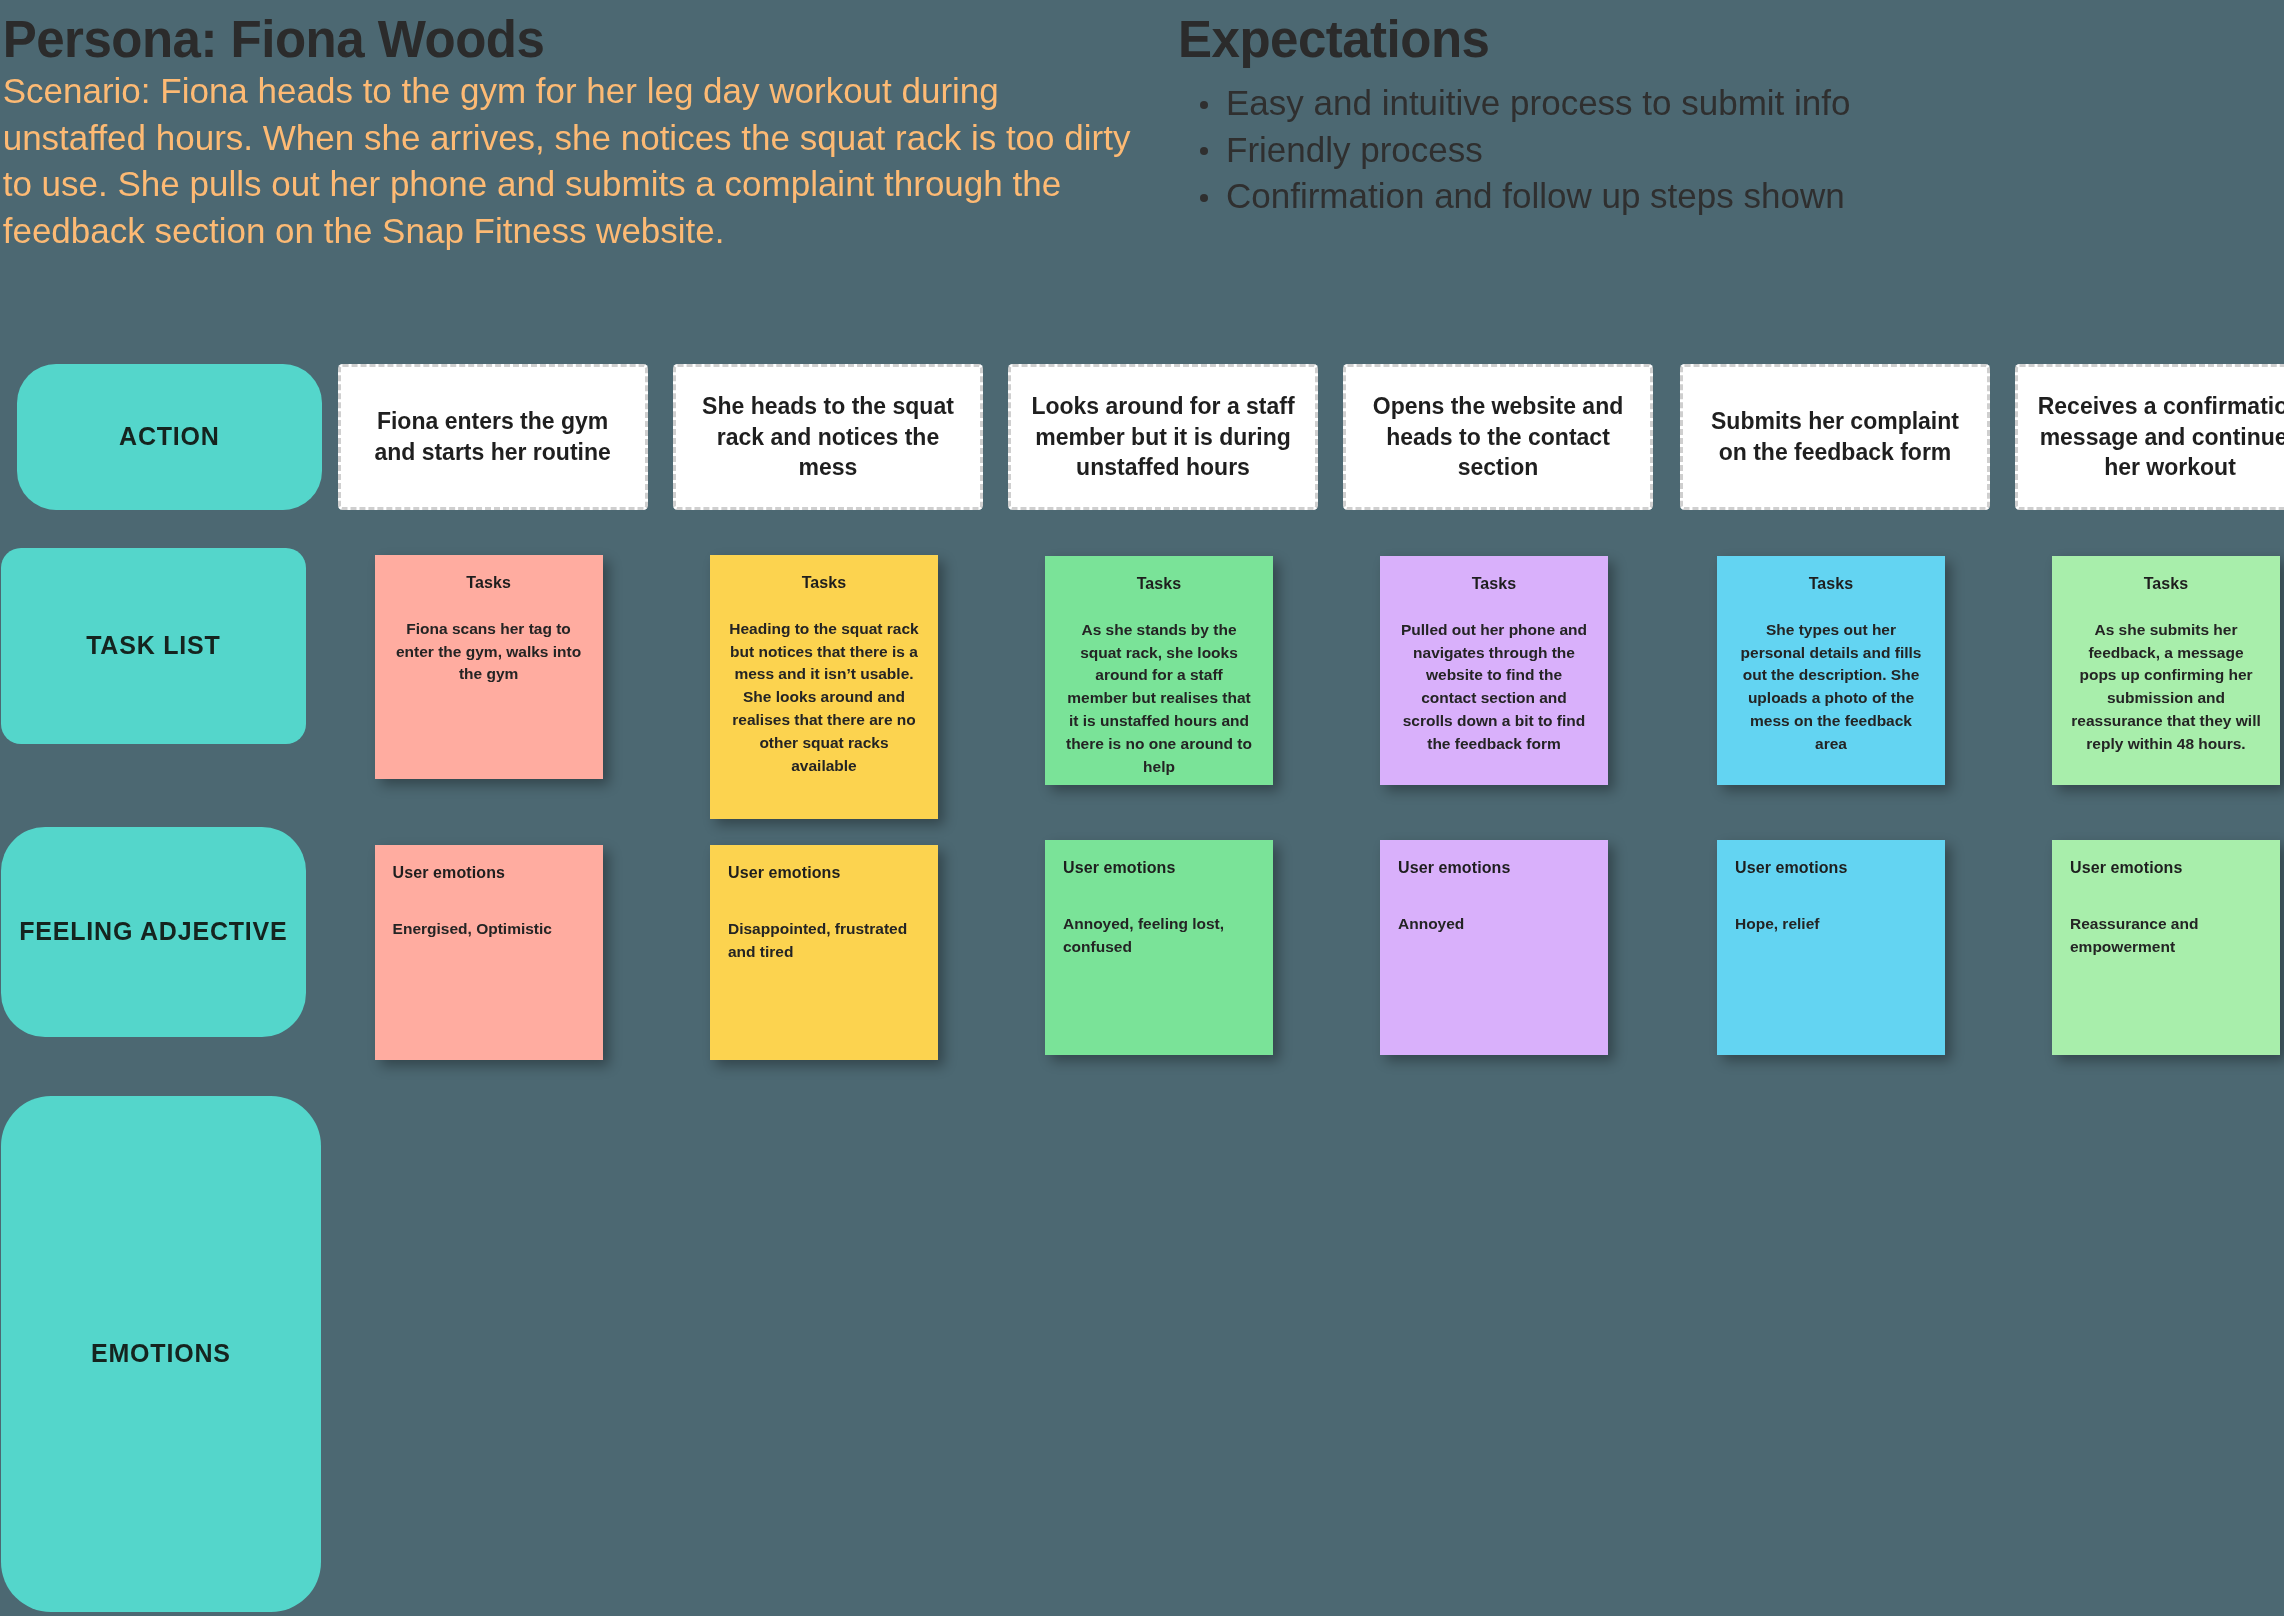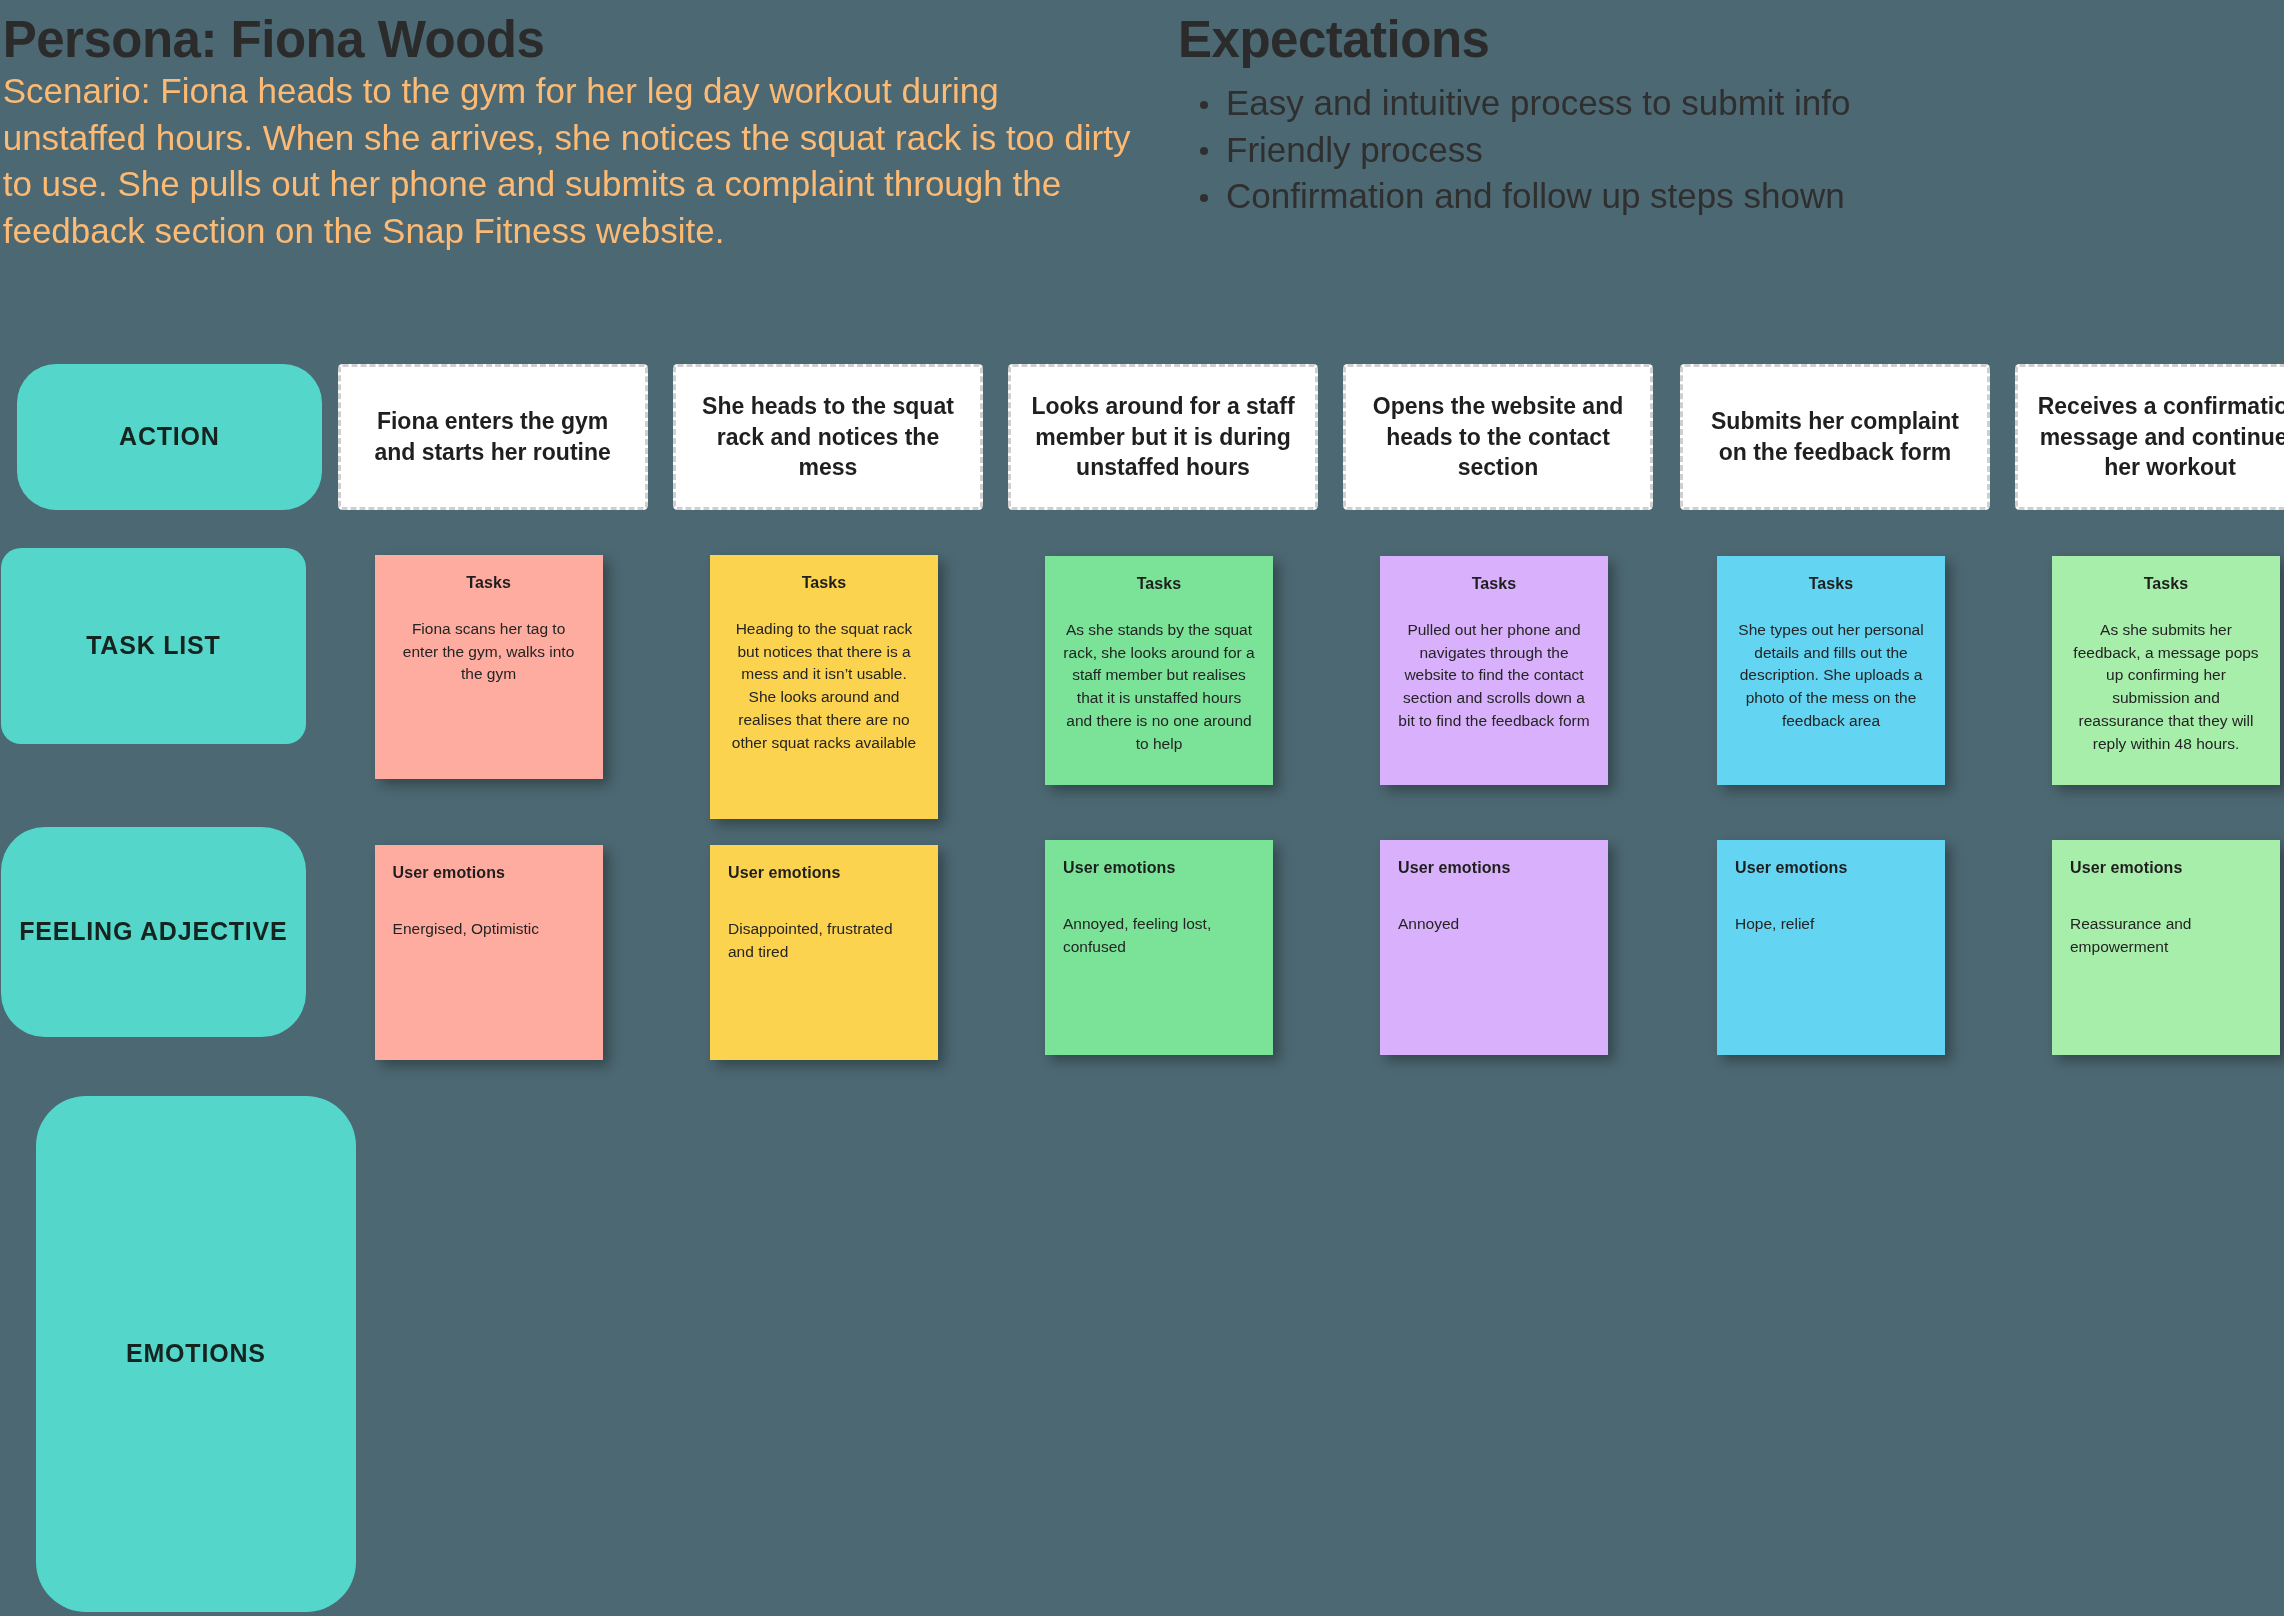--- a/index.html
+++ b/index.html
@@ -101,21 +101,21 @@
     font-weight: 700;
     font-size: 25px;
     letter-spacing: 0.8px;
     color: #15241f;
     line-height: 1.25;
   }
 
   .label-action   { top: 364px;  width: 305px; height: 146px; margin-left: 16px; }
   .label-tasklist { top: 548px; width: 305px; height: 196px; border-radius: 20px; }
   .label-feeling  { top: 827px; width: 305px; height: 210px; border-radius: 44px; }
-  .label-emotions { top: 1096px; width: 320px; height: 516px; border-radius: 50px; margin-left: 35px; }
+  .label-emotions { top: 1096px; width: 320px; height: 516px; border-radius: 50px; }
 
   
   .cols {
     position: absolute;
     left: 333px;
     top: 0;
     width: 1991px;
     height: 1616px;
   }
 
@@ -161,20 +161,21 @@
     font-weight: 700;
     font-size: 16px;
     color: #1e1e1e;
     letter-spacing: 0.1px;
   }
   .sticky .sticky-body {
     margin-top: 25.6px;
     font-size: 15.5px;
     line-height: 1.48;
     color: #242424;
+    font-weight: bold;
   }
 
   
   .task-note { width: 228px; text-align: center; }
   .t0 { top: 555px; left: 37px;  height: 224px; }
   .t1 { top: 555px; left: 37px;  height: 264px; }
   .t2 { top: 556px; left: 37px;  height: 229px; }
   .t3 { top: 556px; left: 37px;  height: 229px; }
   .t4 { top: 556px; left: 37px;  height: 229px; }
   .t5 { top: 556px; left: 37px;  height: 229px; }

